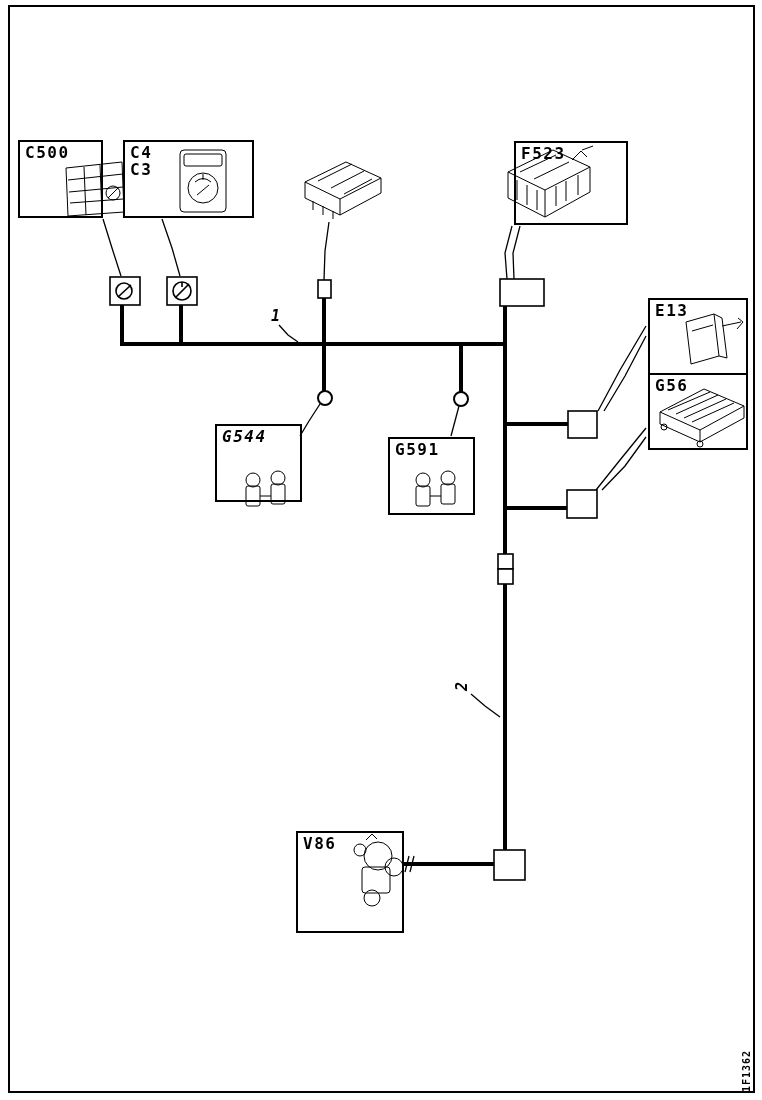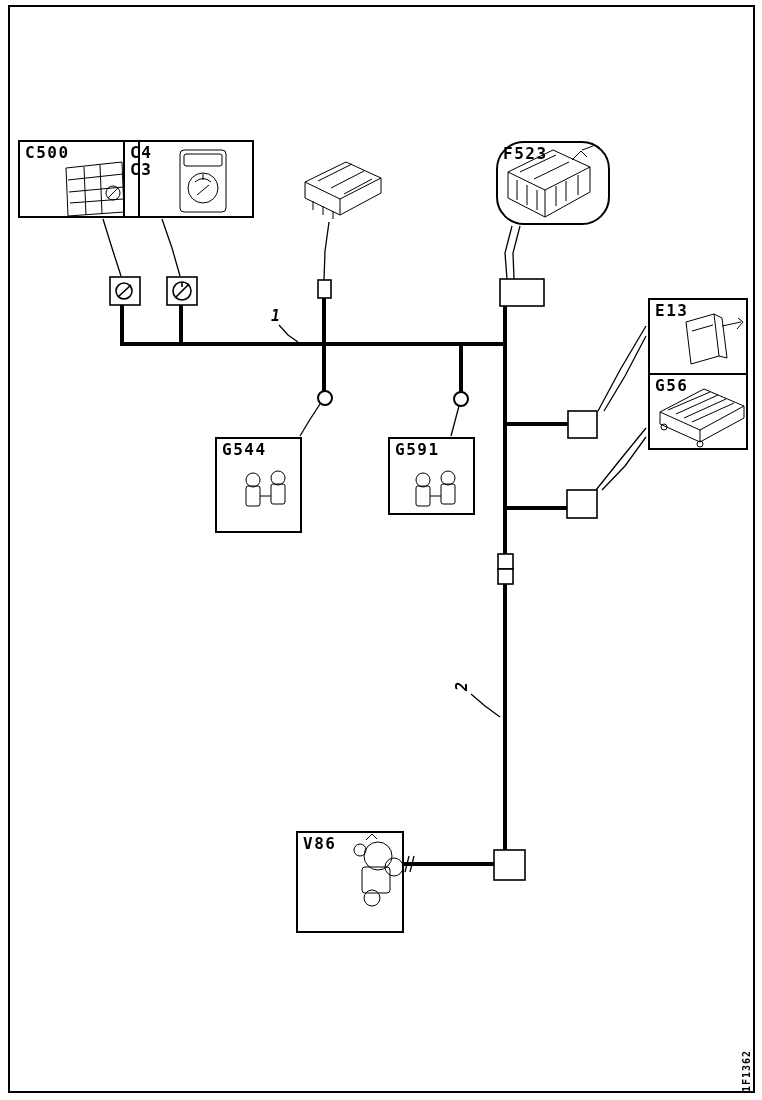--- a/index.html
+++ b/index.html
@@ -145,43 +145,43 @@
         <circle cx="360" cy="850" r="6"></circle>
         <rect x="362" y="867" width="28" height="26" rx="3"></rect>
         <circle cx="372" cy="898" r="8"></circle>
         <path d="M366 840 l6 -6 l5 5"></path>
       </g>
     </g>
   </svg>
 
   <div id="frame"></div>
 
-  <div class="comp-box" style="left:18px;top:140px;width:122px;height:78px;">
+  <div class="comp-box" style="left:18px;top:140px;width:85px;height:78px;">
     <div class="comp-label">C500</div>
   </div>
 
   <div class="comp-box" style="left:123px;top:140px;width:131px;height:78px;">
     <div class="comp-label">C4</div>
     <div class="comp-label second">C3</div>
   </div>
 
 
-  <div class="comp-box" style="left:496px;top:141px;width:114px;height:84px;border-radius:28px;">
+  <div class="comp-box" style="left:514px;top:141px;width:114px;height:84px;">
     <div class="comp-label">F523</div>
   </div>
 
   <div class="comp-box" style="left:648px;top:298px;width:100px;height:77px;">
     <div class="comp-label">E13</div>
   </div>
 
   <div class="comp-box" style="left:648px;top:373px;width:100px;height:77px;padding-left:43px;">
     <div class="comp-label">G56</div>
   </div>
 
-  <div class="comp-box" style="left:215px;top:437px;width:87px;height:96px;">
+  <div class="comp-box" style="left:215px;top:424px;width:87px;height:78px;font-style:italic;">
     <div class="comp-label">G544</div>
   </div>
 
   <div class="comp-box" style="left:388px;top:437px;width:87px;height:78px;">
     <div class="comp-label">G591</div>
   </div>
 
   <div class="comp-box" style="left:296px;top:831px;width:108px;height:102px;">
     <div class="comp-label">V86</div>
   </div>

